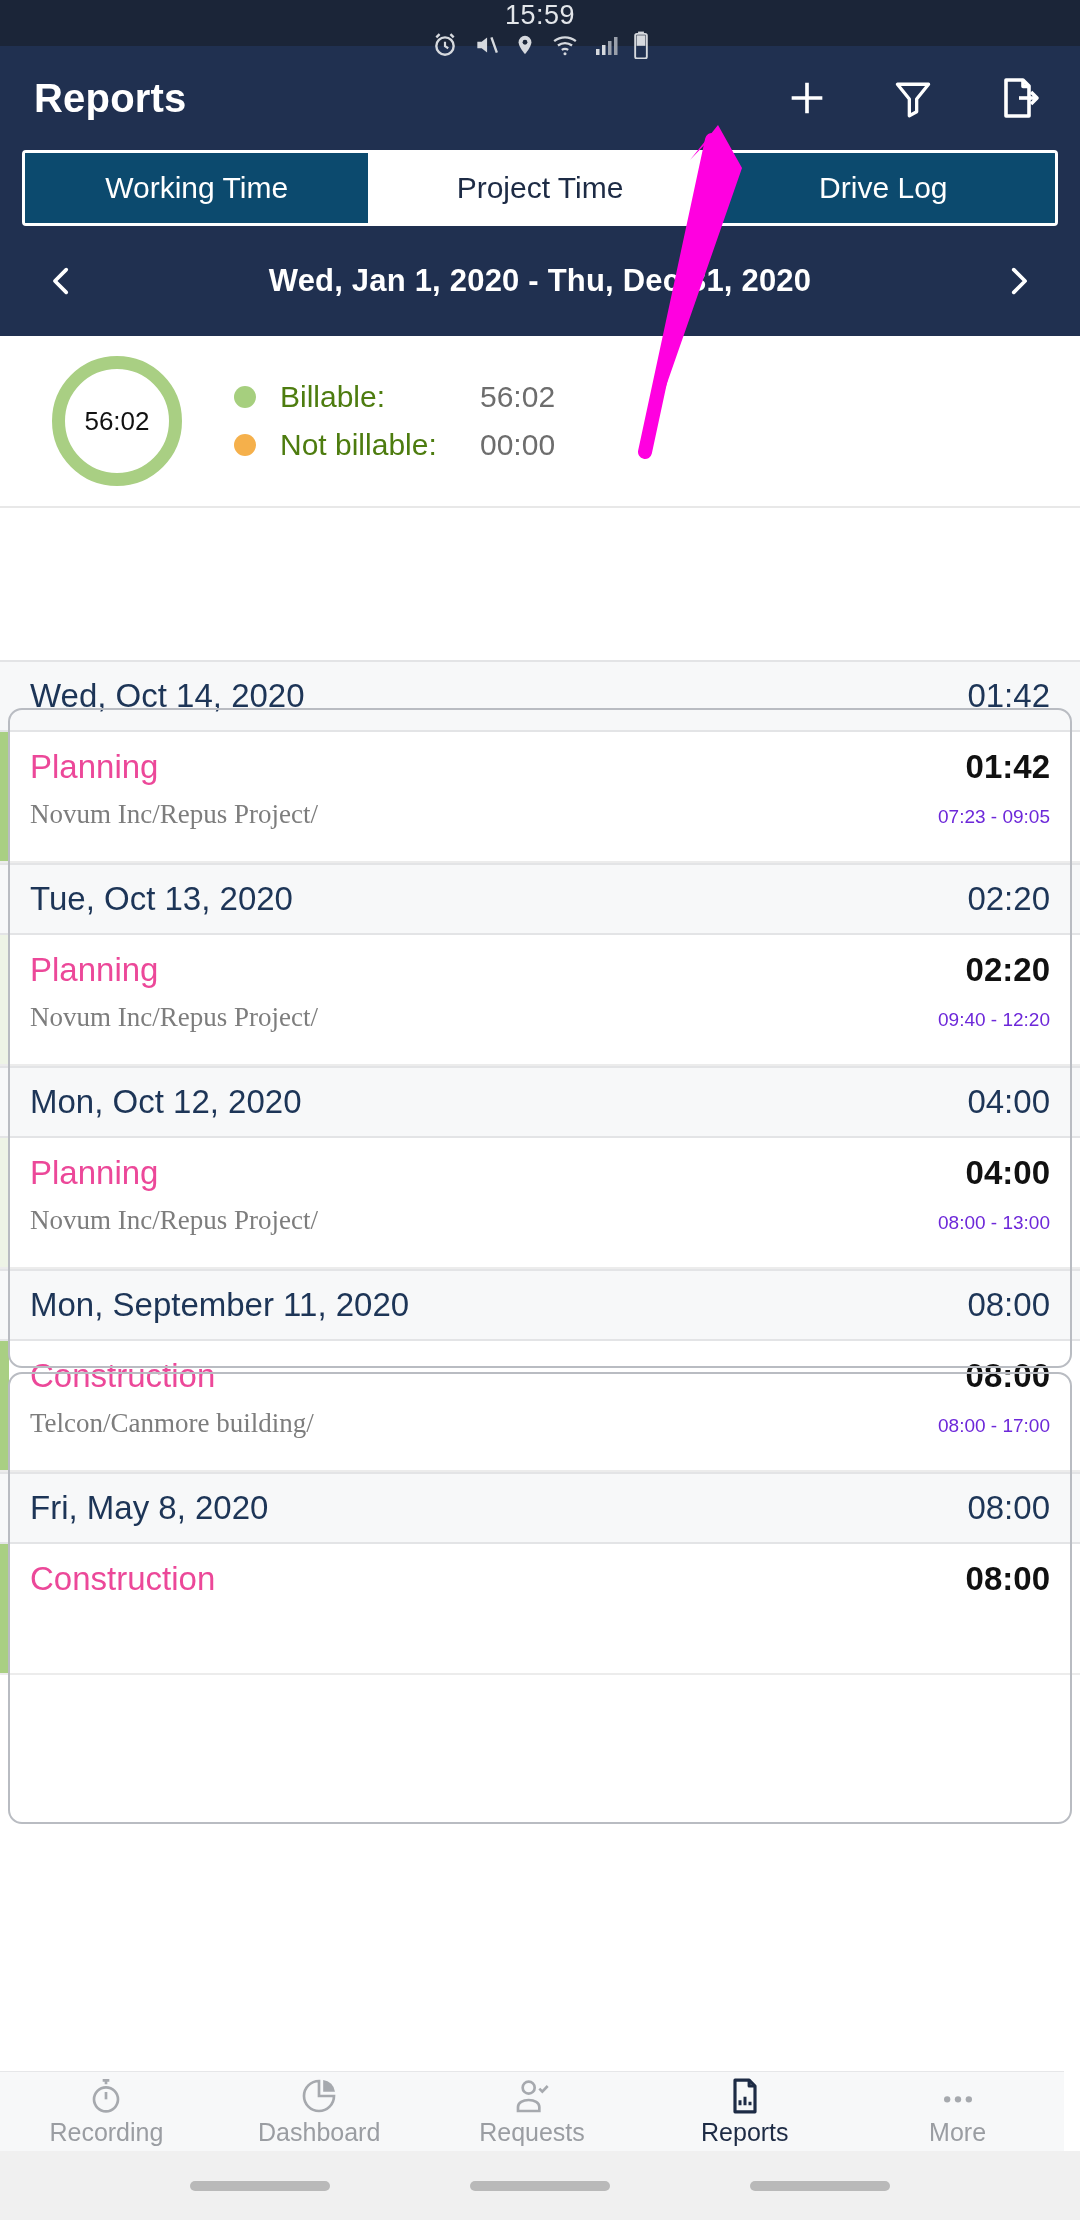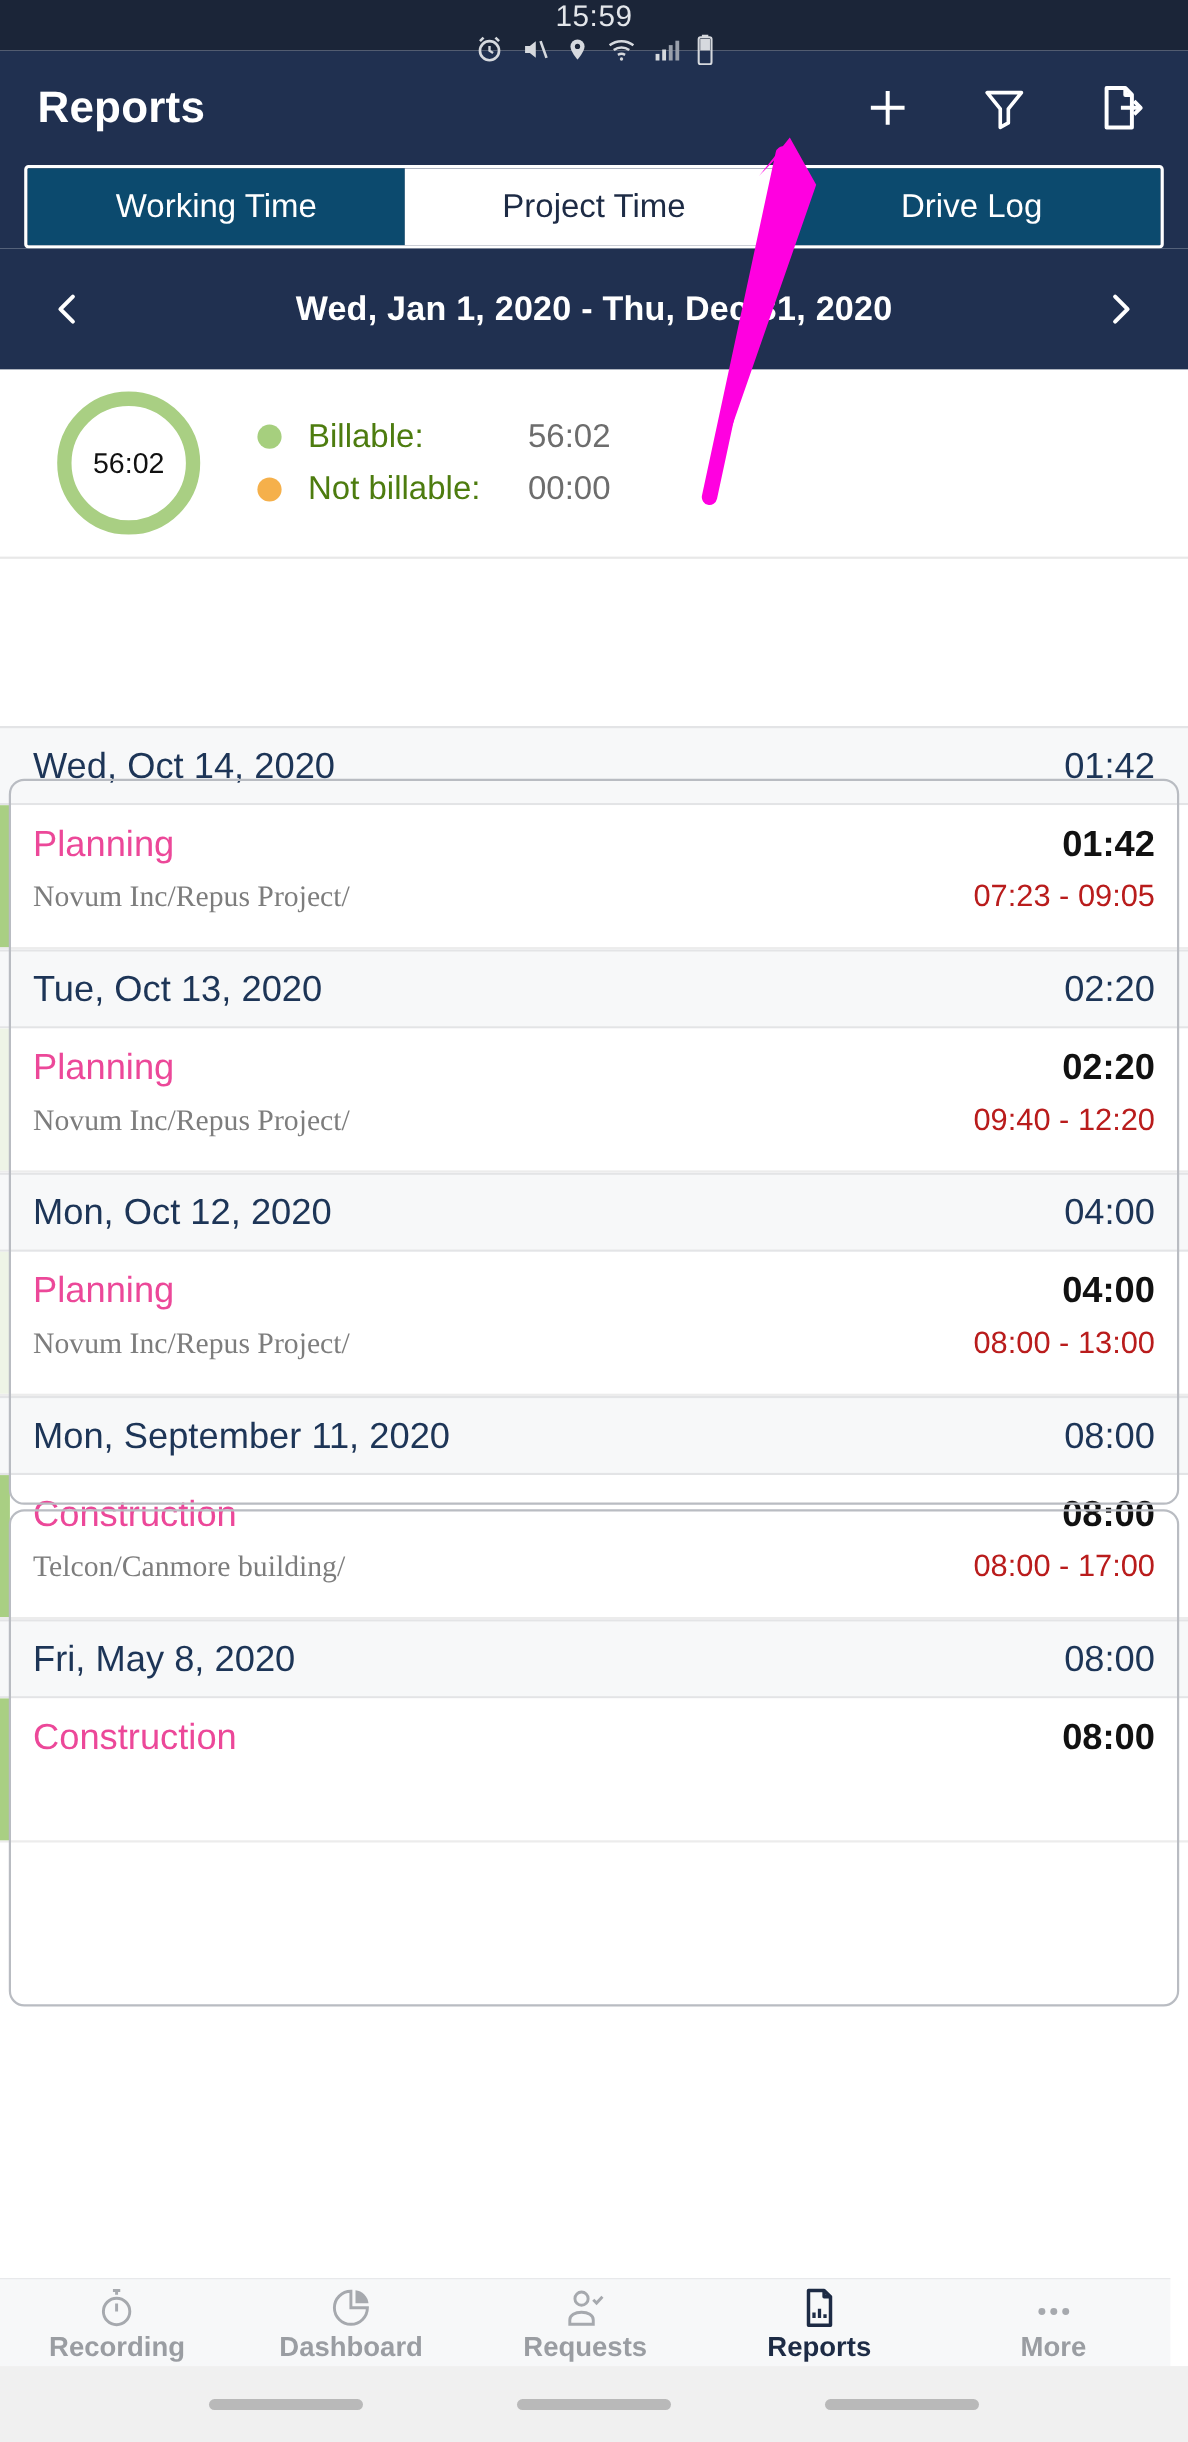--- a/index.html
+++ b/index.html
@@ -93,34 +93,33 @@
   }
   .entry .bar{
     position:absolute; left:0; top:0; bottom:0; width:9px; background:#a9cf83;
   }
   .entry .bar.faint{ background:#eef4e6; }
   .entry-line1{ display:flex; align-items:baseline; }
   .entry-title{ font-size:33px; color:#ec4899; }
   .entry-dur{ margin-left:auto; font-size:33px; font-weight:bold; color:#111; }
   .entry-line2{ display:flex; align-items:baseline; margin-top:13px; }
   .entry-sub{ font-size:27px; color:#7d7d7d;font-family:Liberation Serif, serif; }
-  .entry-time{ margin-left:auto; font-size:28px; color:#b91c1c; }
+  .entry-time{ margin-left:auto; font-size:19px; color:#6d28d9; }
 
   
   .focus-ring{
     position:absolute; left:8px; right:8px; border:2px solid #b9bcc2;
     border-radius:14px; pointer-events:none;
   }
 
   
   .bottomnav{
     position:absolute; left:0; right:16px; bottom:69px; height:80px;
-    background:#f7f8f9; display:flex; align-items:center;
+    background:#f7f8f9; display:flex; align-items:flex-start;
     border-top:1px solid #e6e7e9;
-    font-weight:bold;
   }
   .nav-item{
     flex:1; display:flex; flex-direction:column; align-items:center; justify-content:center;
     gap:2px;
   }
   .nav-icon{ height:44px; display:flex; align-items:flex-end; justify-content:center; }
   .nav-label{ font-size:25px; color:#9a9da2; }
   .nav-item.active .nav-label{ color:#1d2b45; }
 
   .gesture-bar{

